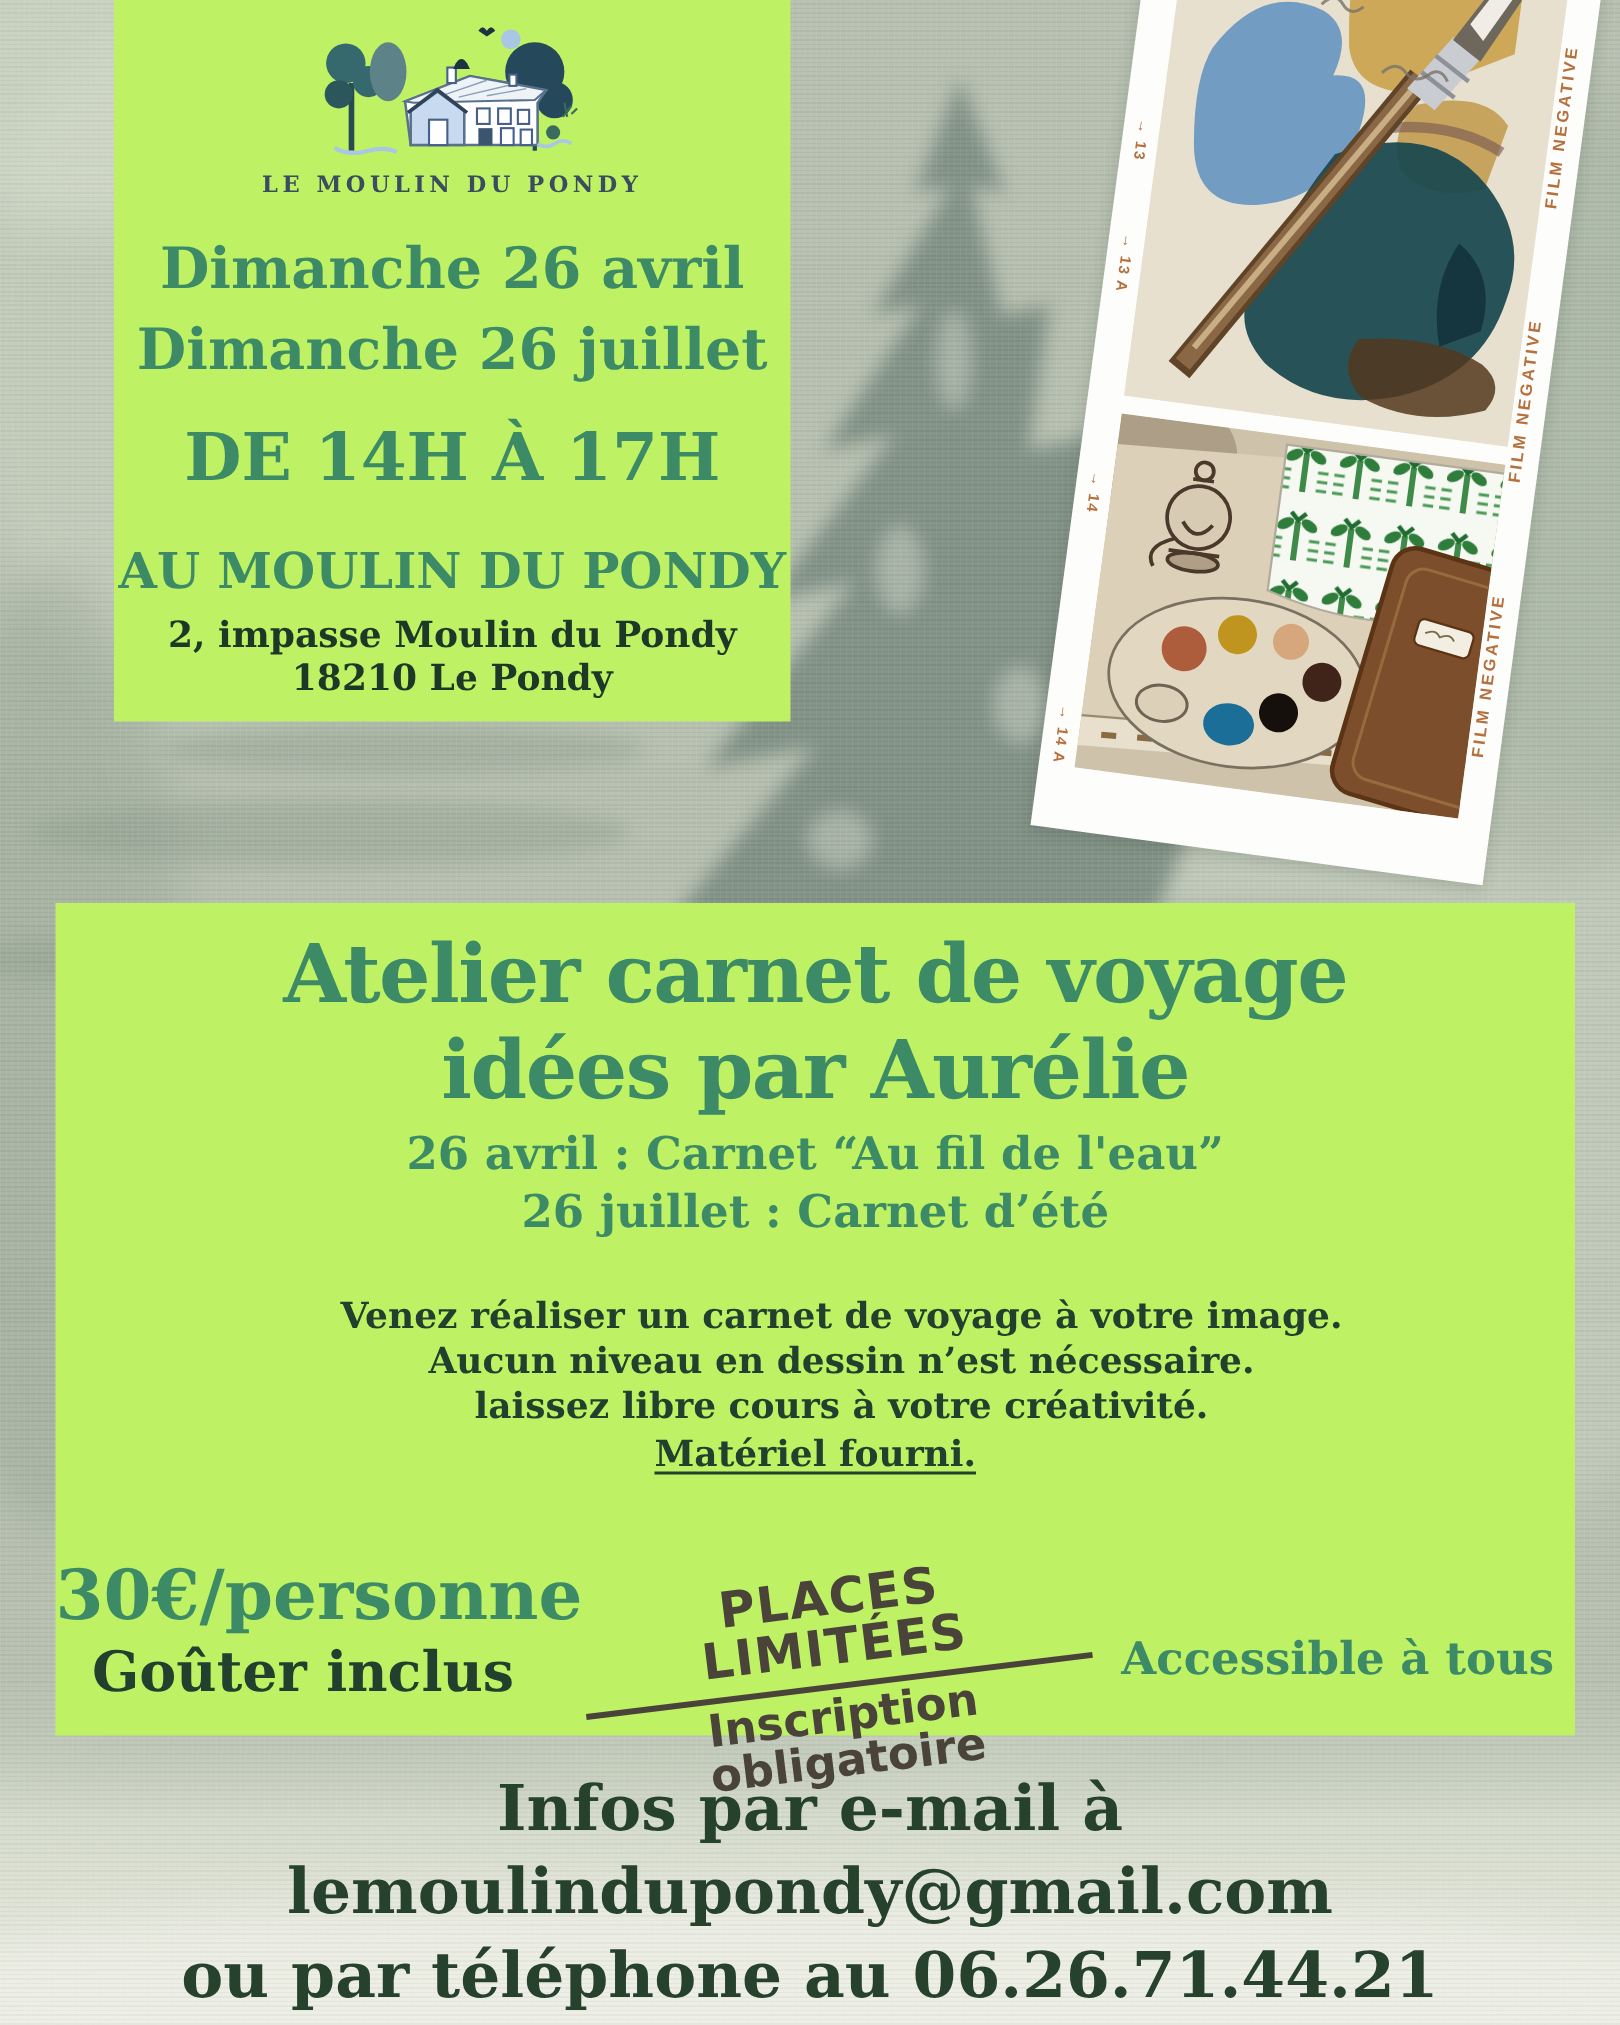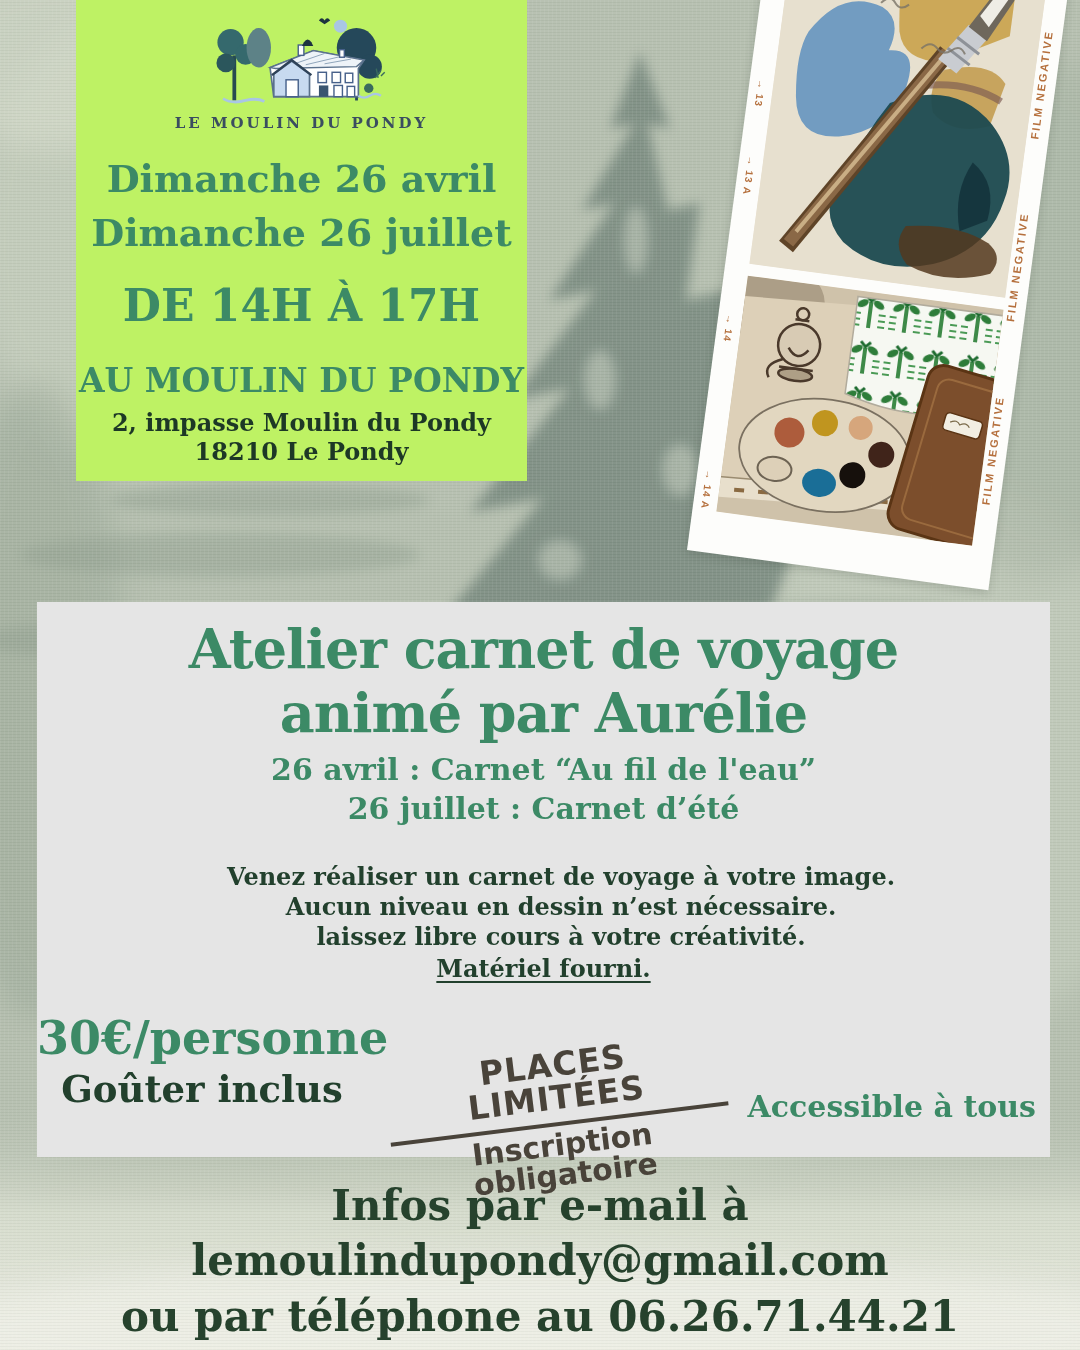--- a/index.html
+++ b/index.html
@@ -52,34 +52,34 @@
   .green{color:#3c8a66;}
   .date1{margin-top:28px;font:700 38px/1 "DejaVu Serif", serif;}
   .date2{margin-top:16px;font:700 38px/1 "DejaVu Serif", serif;}
   .time-line{margin-top:32px;font:700 44px/1 "DejaVu Serif", serif;}
   .venue-line{margin-top:36px;font:700 33px/1 "DejaVu Serif", serif;}
   .addr{color:#1d3826;font:700 24px/1.2 "DejaVu Serif", serif;}
   .addr1{margin-top:12px;}
 
   
   .main-panel{
-    position:absolute;left:37px;top:602px;width:1013px;height:555px;background:#e5e5e5;
+    position:absolute;left:37px;top:602px;width:1013px;height:555px;background:#bef264;
     text-align:center;
   }
   .ws-title{font:700 54px/1.18 "DejaVu Serif", serif;color:#3c8a66;letter-spacing:-1px;}
   .ws-title.first{margin-top:16px;}
   .session{font:700 30px/1.27 "DejaVu Serif", serif;color:#3c8a66;}
   .session.first{margin-top:6px;}
   .desc-block{margin-top:34px;}
   .desc{font:700 24px/30px "DejaVu Serif", serif;color:#22402d;white-space:nowrap;margin-left:35px;}
   .material{
     display:inline-block;margin-top:2px;font:700 24px/30px "DejaVu Serif", serif;color:#22402d;
     text-decoration:underline;text-underline-offset:4px;text-decoration-thickness:2px;text-align:right;
   }
-  .price-block{position:absolute;left:0;top:413px;width:330px;text-align:center;}
+  .price-block{position:absolute;left:0;top:438px;width:330px;text-align:center;}
   .price{font:700 46px/1 "DejaVu Serif", serif;color:#3c8a66;}
   .snack{margin-top:10px;font:700 37px/1 "DejaVu Serif", serif;color:#22402d;}
   .places-block{
     position:absolute;left:352px;top:446px;width:340px;text-align:center;
     transform:rotate(-7deg);color:#49433a;font-family:"DejaVu Sans", sans-serif;
   }
   .places{
     display:inline-block;font:700 33px/1 "DejaVu Sans", sans-serif;letter-spacing:1px;
     border-bottom:4px solid #49433a;padding:0 4px 8px 4px;
   }
@@ -316,21 +316,21 @@
     <div class="date1 green">Dimanche 26 avril</div>
     <div class="date2 green">Dimanche 26 juillet</div>
     <div class="time-line green">DE 14H À 17H</div>
     <div class="venue-line green">AU MOULIN DU PONDY</div>
     <div class="addr addr1">2, impasse Moulin du Pondy</div>
     <div class="addr">18210 Le Pondy</div>
   </div>
 
   <div class="main-panel">
     <div class="ws-title first">Atelier carnet de voyage</div>
-    <div class="ws-title">animé par Aurélie</div>
+    <div class="ws-title">idées par Aurélie</div>
     <div class="session first">26 avril : Carnet “Au fil de l'eau”</div>
     <div class="session">26 juillet : Carnet d’été</div>
     <div class="desc-block">
       <div class="desc">Venez réaliser un carnet de voyage à votre image.</div>
       <div class="desc">Aucun niveau en dessin n’est nécessaire.</div>
       <div class="desc">laissez libre cours à votre créativité.</div>
       <div class="material">Matériel fourni.</div>
     </div>
     <div class="price-block">
       <div class="price">30€/personne</div>

